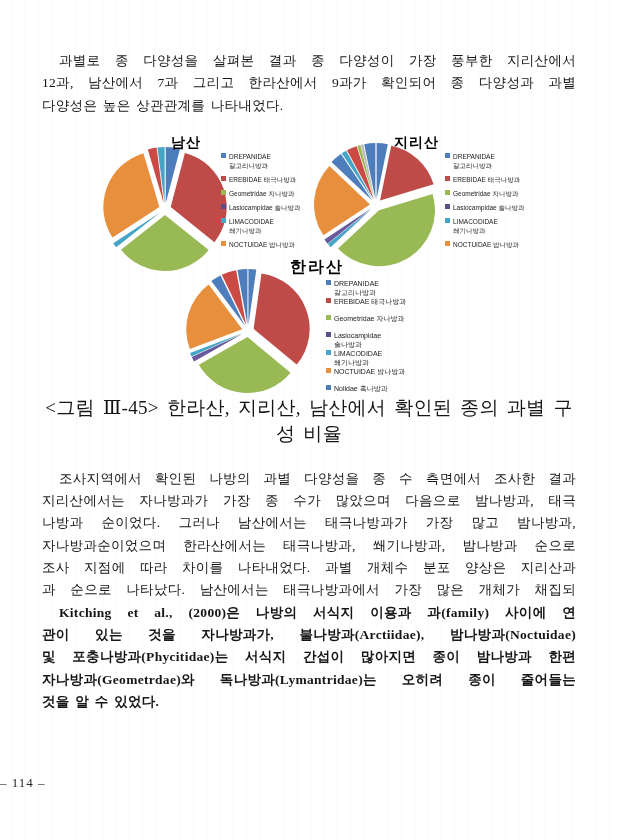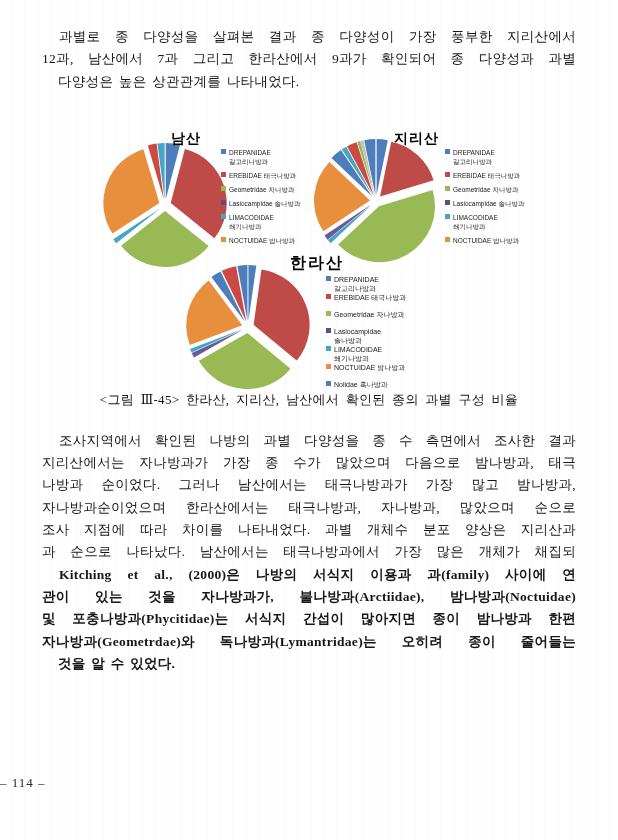--- a/index.html
+++ b/index.html
@@ -9,42 +9,42 @@
       repeating-linear-gradient(90deg,#ffffff 0px,#ffffff 11px,#fcfafa 12px,#ffffff 13px);
     font-family:"Liberation Serif","DejaVu Serif",serif;
     color:#1c1c1c;
     overflow:hidden;
     position:relative;
   }
   .page{
     position:relative;
     width:618px;height:840px;
     box-sizing:border-box;
-    padding:26px 42px 0 42px;
+    padding:50px 42px 0 42px;
   }
   .para{
     font-size:13.5px;
     line-height:22.3px;
     letter-spacing:0.3px;
     word-spacing:2px;
     color:#161616;
   }
   .para .line{
     text-align:justify;
     text-align-last:justify;
     white-space:normal;
   }
-  .para .line.last{ text-align-last:left;margin-left:16px; }
+  .para .line.last{ text-align-last:left; }
   .para .line:first-child{ text-indent:17px; }
 
   
   .figure{
     position:relative;
     height:250px;
-    margin-top:44px;
+    margin-top:24px;
   }
   .chart{ position:absolute; }
   .chart .pie{ position:absolute; left:0; top:0; }
   .ctitle{
     position:absolute;
     font-family:"Liberation Sans","DejaVu Sans",sans-serif;
     font-weight:bold;
     color:#000;
     white-space:nowrap;
   }
@@ -72,21 +72,21 @@
   #chart1 .legend{ left:137px; top:15px; width:120px; }
 
   #chart2{ left:138px; top:122px; width:330px; height:140px; }
   #chart2 .ctitle{ left:110px; top:-6px; font-size:16px; letter-spacing:2px; }
   #chart2 .legend{ left:146px; top:16px; width:128px; font-size:7px; }
   #chart2 .lg-item{ margin-bottom:8px; }
   #chart2 .lg-lines .l2{ margin-bottom:-8px; }
 
   .caption{
     margin-top:4px;
-    font-size:13px;
+    font-size:19px;
     letter-spacing:0.3px;
     word-spacing:3px;
     text-align:center;
     color:#141414;
   }
   .p2{ margin-top:21px; }
   .p3{ margin-top:0;font-weight:bold; }
   .page-number{
     position:absolute;
     left:0; right:0;
@@ -280,21 +280,21 @@
         </div>
     </div>
   </div>
 
   <div class="caption">&lt;그림 Ⅲ-45&gt; 한라산, 지리산, 남산에서 확인된 종의 과별 구성 비율</div>
 
   <div class="para p2">
       <div class="line">조사지역에서 확인된 나방의 과별 다양성을 종 수 측면에서 조사한 결과</div>
       <div class="line">지리산에서는 자나방과가 가장 종 수가 많았으며 다음으로 밤나방과, 태극</div>
       <div class="line">나방과 순이었다. 그러나 남산에서는 태극나방과가 가장 많고 밤나방과,</div>
-      <div class="line">자나방과순이었으며 한라산에서는 태극나방과, 자나방과, 많았으며 순으로</div>
+      <div class="line">자나방과순이었으며 한라산에서는 태극나방과, 쐐기나방과, 밤나방과 순으로</div>
       <div class="line">조사 지점에 따라 차이를 나타내었다. 과별 개체수 분포 양상은 지리산과</div>
       <div class="line">과 순으로 나타났다. 남산에서는 태극나방과에서 가장 많은 개체가 채집되</div>
     </div>
 
   <div class="para p3">
       <div class="line">Kitching et al., (2000)은 나방의 서식지 이용과 과(family) 사이에 연</div>
       <div class="line">관이 있는 것을 자나방과가, 불나방과(Arctiidae), 밤나방과(Noctuidae)</div>
       <div class="line">및 포충나방과(Phycitidae)는 서식지 간섭이 많아지면 종이 밤나방과 한편</div>
       <div class="line">자나방과(Geometrdae)와 독나방과(Lymantridae)는 오히려 종이 줄어들는</div>
       <div class="line last">것을 알 수 있었다.</div>

